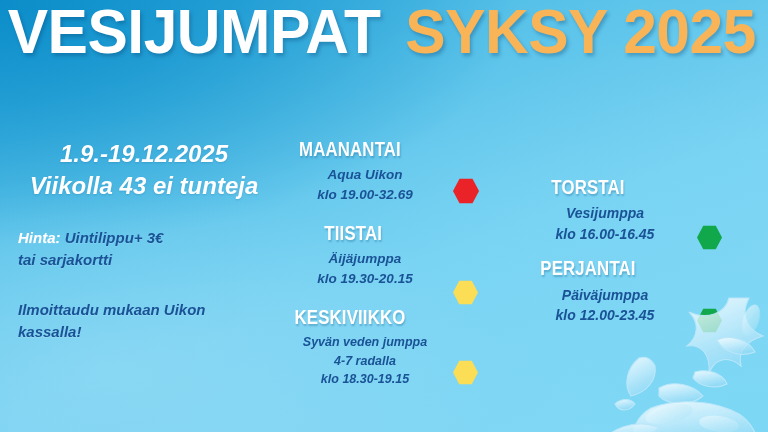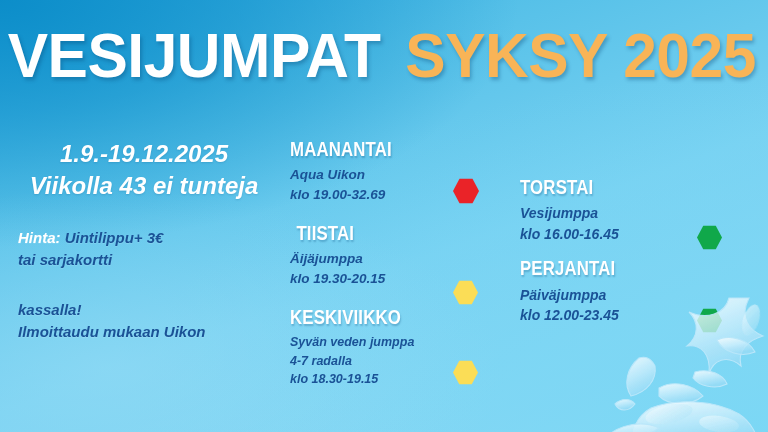--- a/index.html
+++ b/index.html
@@ -21,21 +21,21 @@
   
   #poster::before{
     content:"";
     position:absolute; left:-10%; top:40%; width:80%; height:75%;
     background:radial-gradient(ellipse at 30% 60%, rgba(150,220,245,0.55) 0%, rgba(150,220,245,0) 65%);
     pointer-events:none;
   }
 
   
   .title-bar{
-    position:absolute; left:0; top:24px; width:688px;
+    position:absolute; left:0; top:0; width:688px;
     text-align:center;
     white-space:nowrap;
   }
   .title-word{
     display:inline-block;
     font-family:"Liberation Sans", sans-serif;
     font-weight:bold;
     font-size:63px;
     line-height:1;
     letter-spacing:-0.5px;
@@ -65,21 +65,21 @@
     font-style:italic;
     font-size:15px;
     line-height:1.45;
     color:#1a5296;
     text-shadow:0 1px 1px rgba(255,255,255,0.14);
   }
   .left-block.b2{ margin-top:28px; }
   .hinta-label{ color:#ffffff; }
 
   
-  .mid-col{ position:absolute; left:290px; top:138px; width:150px; }
+  .mid-col{ position:absolute; left:290px; top:138px; width:150px;text-align:center; }
   .right-col{ position:absolute; left:520px; top:176px; width:170px; }
 
   .day-name{
     color:#ffffff;
     font-weight:bold;
     font-size:21px;
     line-height:1.05;
     letter-spacing:0.2px;
     transform:scaleX(0.80);
     transform-origin:left center;
@@ -94,21 +94,21 @@
     font-style:italic;
     font-size:13.5px;
     line-height:1.48;
     white-space:nowrap;
   }
   .day-lines.small{ font-size:12.5px; }
   .day-group{ margin-bottom:17px; }
   .day-group.tight{ margin-bottom:14px; }
   .right-col .day-name{ font-size:21px; }
   .right-col .day-lines{ font-size:14px; }
-  .right-col .day-group{ margin-bottom:13px; }
+  .right-col .day-group{ margin-bottom:13px;text-align:center; }
 
   
   .hex{
     position:absolute;
     width:26px; height:26px;
     clip-path:polygon(25% 3%, 75% 3%, 100% 50%, 75% 97%, 25% 97%, 0% 50%);
     filter:drop-shadow(1px 2px 2px rgba(0,60,100,0.22));
   }
   .hex.red{ background:#ea2328; }
   .hex.yellow{ background:#fbdd56; }
@@ -141,22 +141,22 @@
       <div>1.9.-19.12.2025</div>
       <div>Viikolla 43 ei tunteja</div>
     </div>
 
     <div class="left-block">
       <div><span class="hinta-label">Hinta:</span><span> Uintilippu+ 3€</span></div>
       <div>tai sarjakortti</div>
     </div>
 
     <div class="left-block b2">
+      <div>Ilmoittaudu mukaan Uikon</div>
       <div>kassalla!</div>
-      <div>Ilmoittaudu mukaan Uikon</div>
     </div>
   </div>
 
   <div class="mid-col">
 
     <div class="day-group">
       <div class="day-name">MAANANTAI</div>
       <div class="day-lines">
         <div>Aqua Uikon</div>
         <div>klo 19.00-32.69</div>

